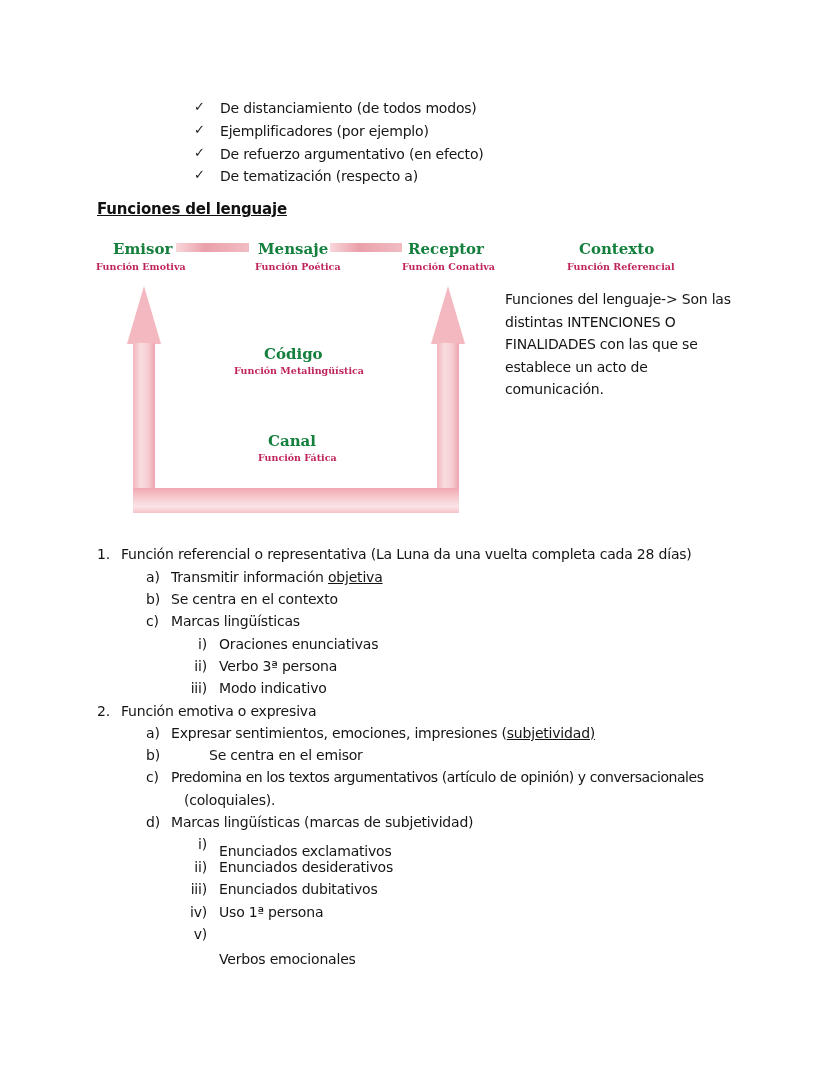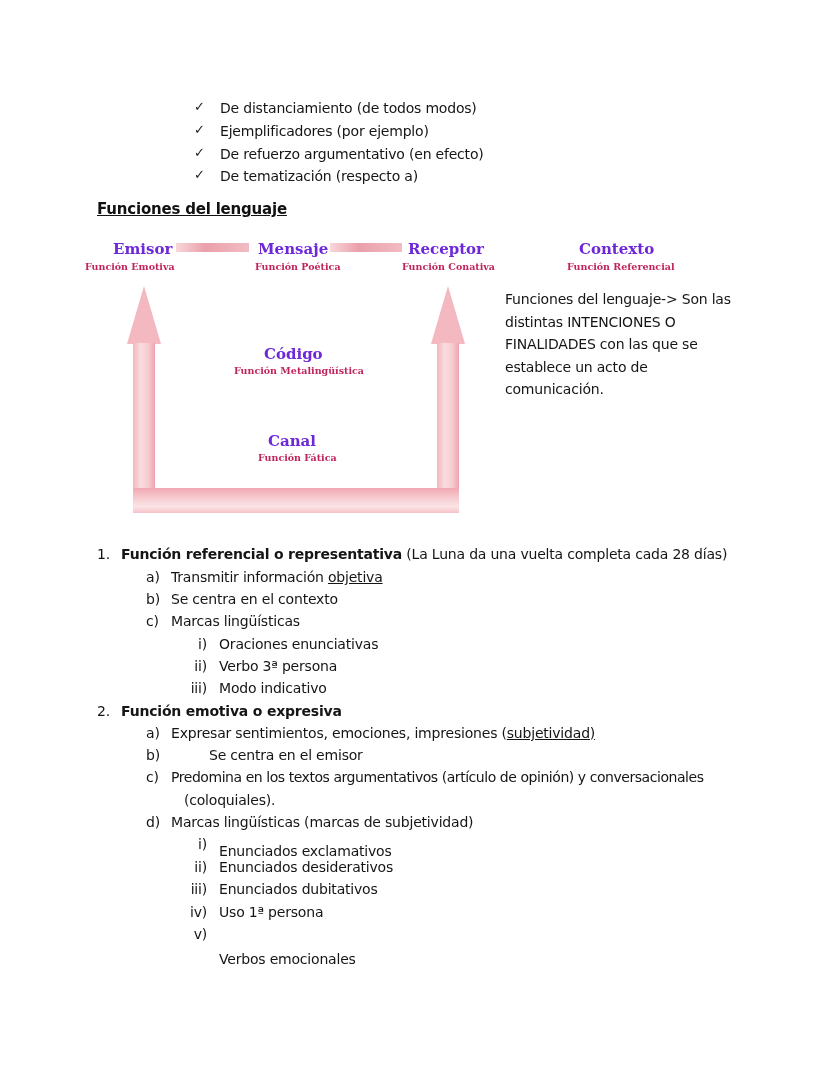--- a/index.html
+++ b/index.html
@@ -2,25 +2,25 @@
 <html><head>
 <meta charset="utf-8">
 <style>
   html, body { margin: 0; padding: 0; background: #ffffff; }
   body { width: 828px; height: 1071px; position: relative; overflow: hidden;
          font-family: "DejaVu Sans", sans-serif; color: #111; }
   .t { position: absolute; font-size: 14px; line-height: 18px; white-space: nowrap; color: #151515; letter-spacing: -0.2px; }
   .check { position: absolute; font-size: 13px; color: #222; }
   .heading { position: absolute; left: 97px; top: 200px; font-size: 15px; font-weight: bold; text-decoration: underline; letter-spacing: -0.2px; }
   .u { text-decoration: underline; }
-  b { font-weight: bold; }
+  b { font-weight: normal; }
   .lbl { text-align: right; display: inline-block; }
 
   
-  .dg-title { position: absolute; font-family: "DejaVu Serif", serif; font-weight: bold; font-size: 15px; color: #6d28d9; white-space: nowrap; }
+  .dg-title { position: absolute; font-family: "DejaVu Serif", serif; font-weight: bold; font-size: 15px; color: #15803d; white-space: nowrap; }
   .dg-sub { position: absolute; font-family: "DejaVu Serif", serif; font-weight: bold; font-size: 9.5px; color: #c0245c; white-space: nowrap; }
   .hbar { position: absolute; height: 9px; background: linear-gradient(to bottom, #f4c2c8 0%, #e99aa4 45%, #f7d3d7 100%); }
   .hbar.fade { background: linear-gradient(to right, #f8d7db 0%, #eaa0aa 40%, #f2bcc3 100%); }
   .vshaft { position: absolute; width: 22px; background: linear-gradient(to right, #f3b5bd 0%, #f9dde0 35%, #f6cbd0 70%, #eea4ae 100%); }
   .bottom-bar { position: absolute; background: linear-gradient(to bottom, #f0a7b1 0%, #f7cfd4 45%, #fbe3e6 75%, #f5c3c9 100%); }
   .arrowhead { position: absolute; width: 0; height: 0; border-left: 17px solid transparent; border-right: 17px solid transparent; border-bottom: 58px solid #f3b8c0; }
   .side-text { position: absolute; left: 505px; top: 288px; width: 230px; font-size: 14px; line-height: 22.5px; color: #151515; letter-spacing: -0.2px; }
 </style>
 </head>
 <body>
@@ -37,21 +37,21 @@
 </div>
 
 <div class="heading">Funciones del lenguaje</div>
 
 <div>
 
   <div class="hbar fade" style="left:176px; top:243px; width:73px;"></div>
   <div class="hbar fade" style="left:330px; top:243px; width:72px;"></div>
 
   <div class="dg-title" style="left:113px; top:240px;">Emisor</div>
-  <div class="dg-sub" style="left:85px; top:261px;">Función Emotiva</div>
+  <div class="dg-sub" style="left:96px; top:261px;">Función Emotiva</div>
 
   <div class="dg-title" style="left:258px; top:240px;">Mensaje</div>
   <div class="dg-sub" style="left:255px; top:261px;">Función Poética</div>
 
   <div class="dg-title" style="left:408px; top:240px;">Receptor</div>
   <div class="dg-sub" style="left:402px; top:261px;">Función Conativa</div>
 
   <div class="dg-title" style="left:579px; top:240px;">Contexto</div>
   <div class="dg-sub" style="left:567px; top:261px;">Función Referencial</div>
 

